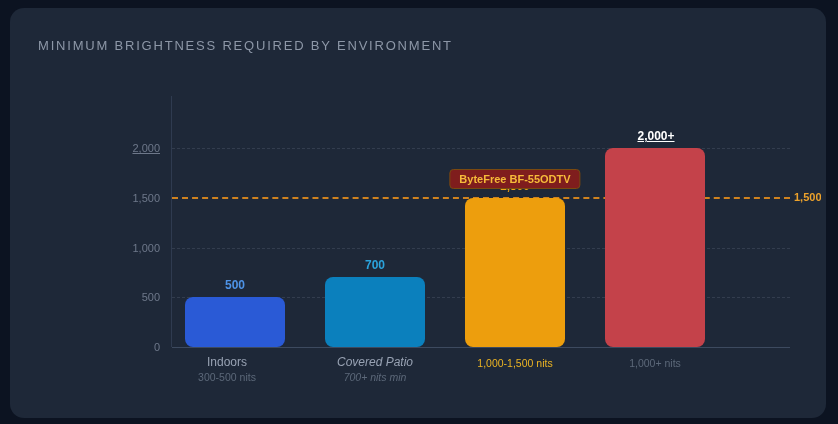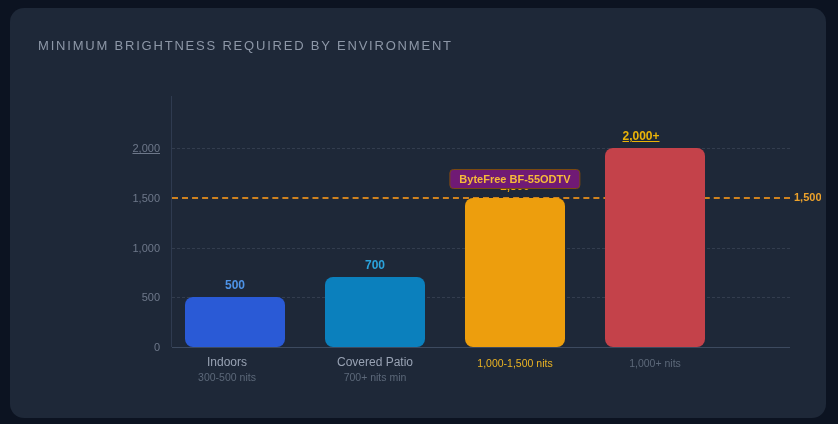--- a/index.html
+++ b/index.html
@@ -48,30 +48,30 @@
         <div class="ytick" style="top: 133px; text-decoration: underline;">2,000</div>
       </div>
     <div class="plot" id="plot">
         <div class="threshold" style="top: 48.75px; border-top-color: rgb(207, 130, 31);"></div>
         <div class="bar" style="left: 13px; top: 149.25px; height: 49.75px; background: rgb(42, 90, 214);"></div>
         <div class="bar-value" style="left: 13px; top: 130.25px; color: rgb(78, 147, 230);">500</div>
         <div class="bar" style="left: 153px; top: 129.35px; height: 69.65px; background: rgb(11, 128, 189);"></div>
         <div class="bar-value" style="left: 153px; top: 110.35px; color: rgb(43, 163, 220);">700</div>
         <div class="bar" style="left: 293px; top: 49.75px; height: 149.25px; background: rgb(237, 158, 13);"></div>
         <div class="bar-value" style="left: 293px; top: 30.75px; color: rgb(240, 165, 22);">1,500</div>
-        <div class="badge" style="left: 343px; top: 20.75px; background: #701a75; border: 1px solid rgb(122, 74, 16); color: rgb(246, 187, 58);">ByteFree BF-55ODTV</div>
+        <div class="badge" style="left: 343px; top: 20.75px; background: #7f1d1d; border: 1px solid rgb(122, 74, 16); color: rgb(246, 187, 58);">ByteFree BF-55ODTV</div>
         <div class="bar" style="left: 433px; top: 0px; height: 199px; background: rgb(196, 66, 74);"></div>
-        <div class="bar-value" style="left: 419px; top: -19px; color: #eab308; text-decoration: underline;">2,000+</div>
+        <div class="bar-value" style="left: 434px; top: -19px; color: #ffffff; text-decoration: underline;">2,000+</div>
       </div>
     <div id="cats">
         <div class="cat" style="left: 147px;">
           <div class="main" style="color: rgb(152, 162, 179);">Indoors</div>
           <div class="sub" style="color: rgb(92, 104, 121);">300-500 nits</div>
         </div>
-        <div class="cat" style="left: 295px;">
+        <div class="cat" style="left: 295px; font-style: italic;">
           <div class="main" style="color: rgb(152, 162, 179);">Covered Patio</div>
           <div class="sub" style="color: rgb(92, 104, 121);">700+ nits min</div>
         </div>
         <div class="cat" style="left: 435px;">
           <div class="sub" style="color: rgb(236, 180, 35);">1,000-1,500 nits</div>
         </div>
         <div class="cat" style="left: 575px;">
           <div class="sub" style="color: rgb(92, 104, 121);">1,000+ nits</div>
         </div>
       </div>

